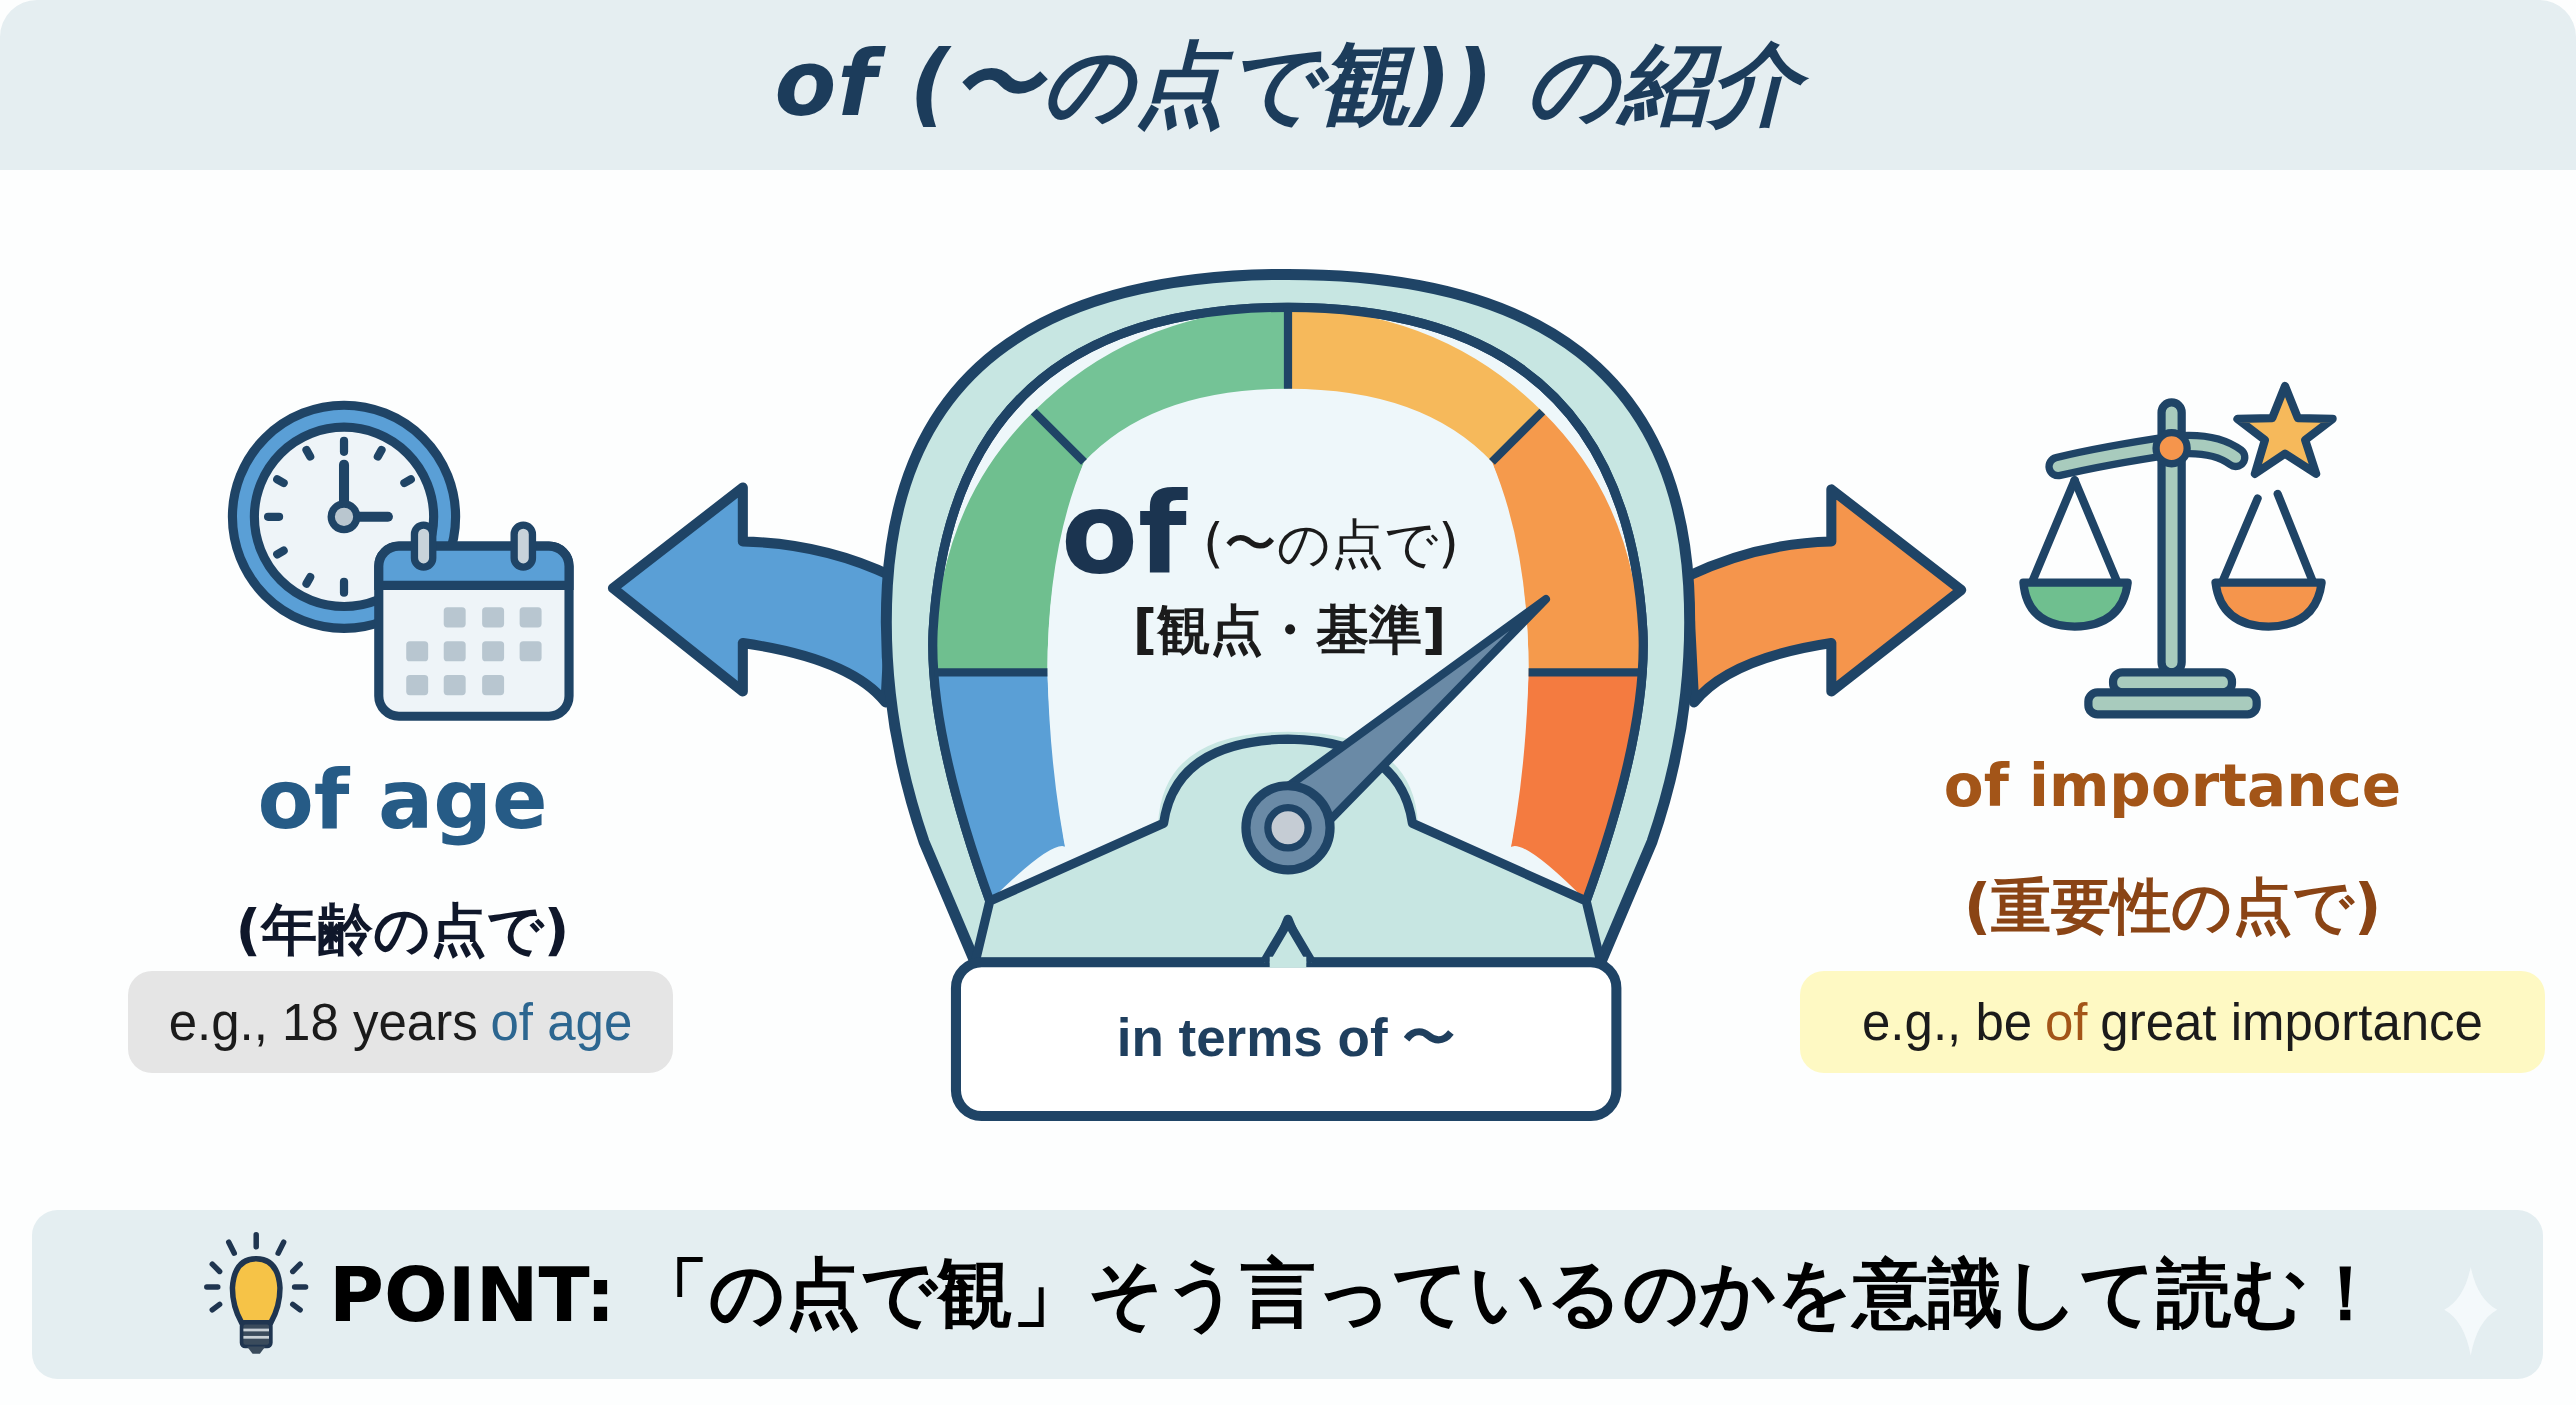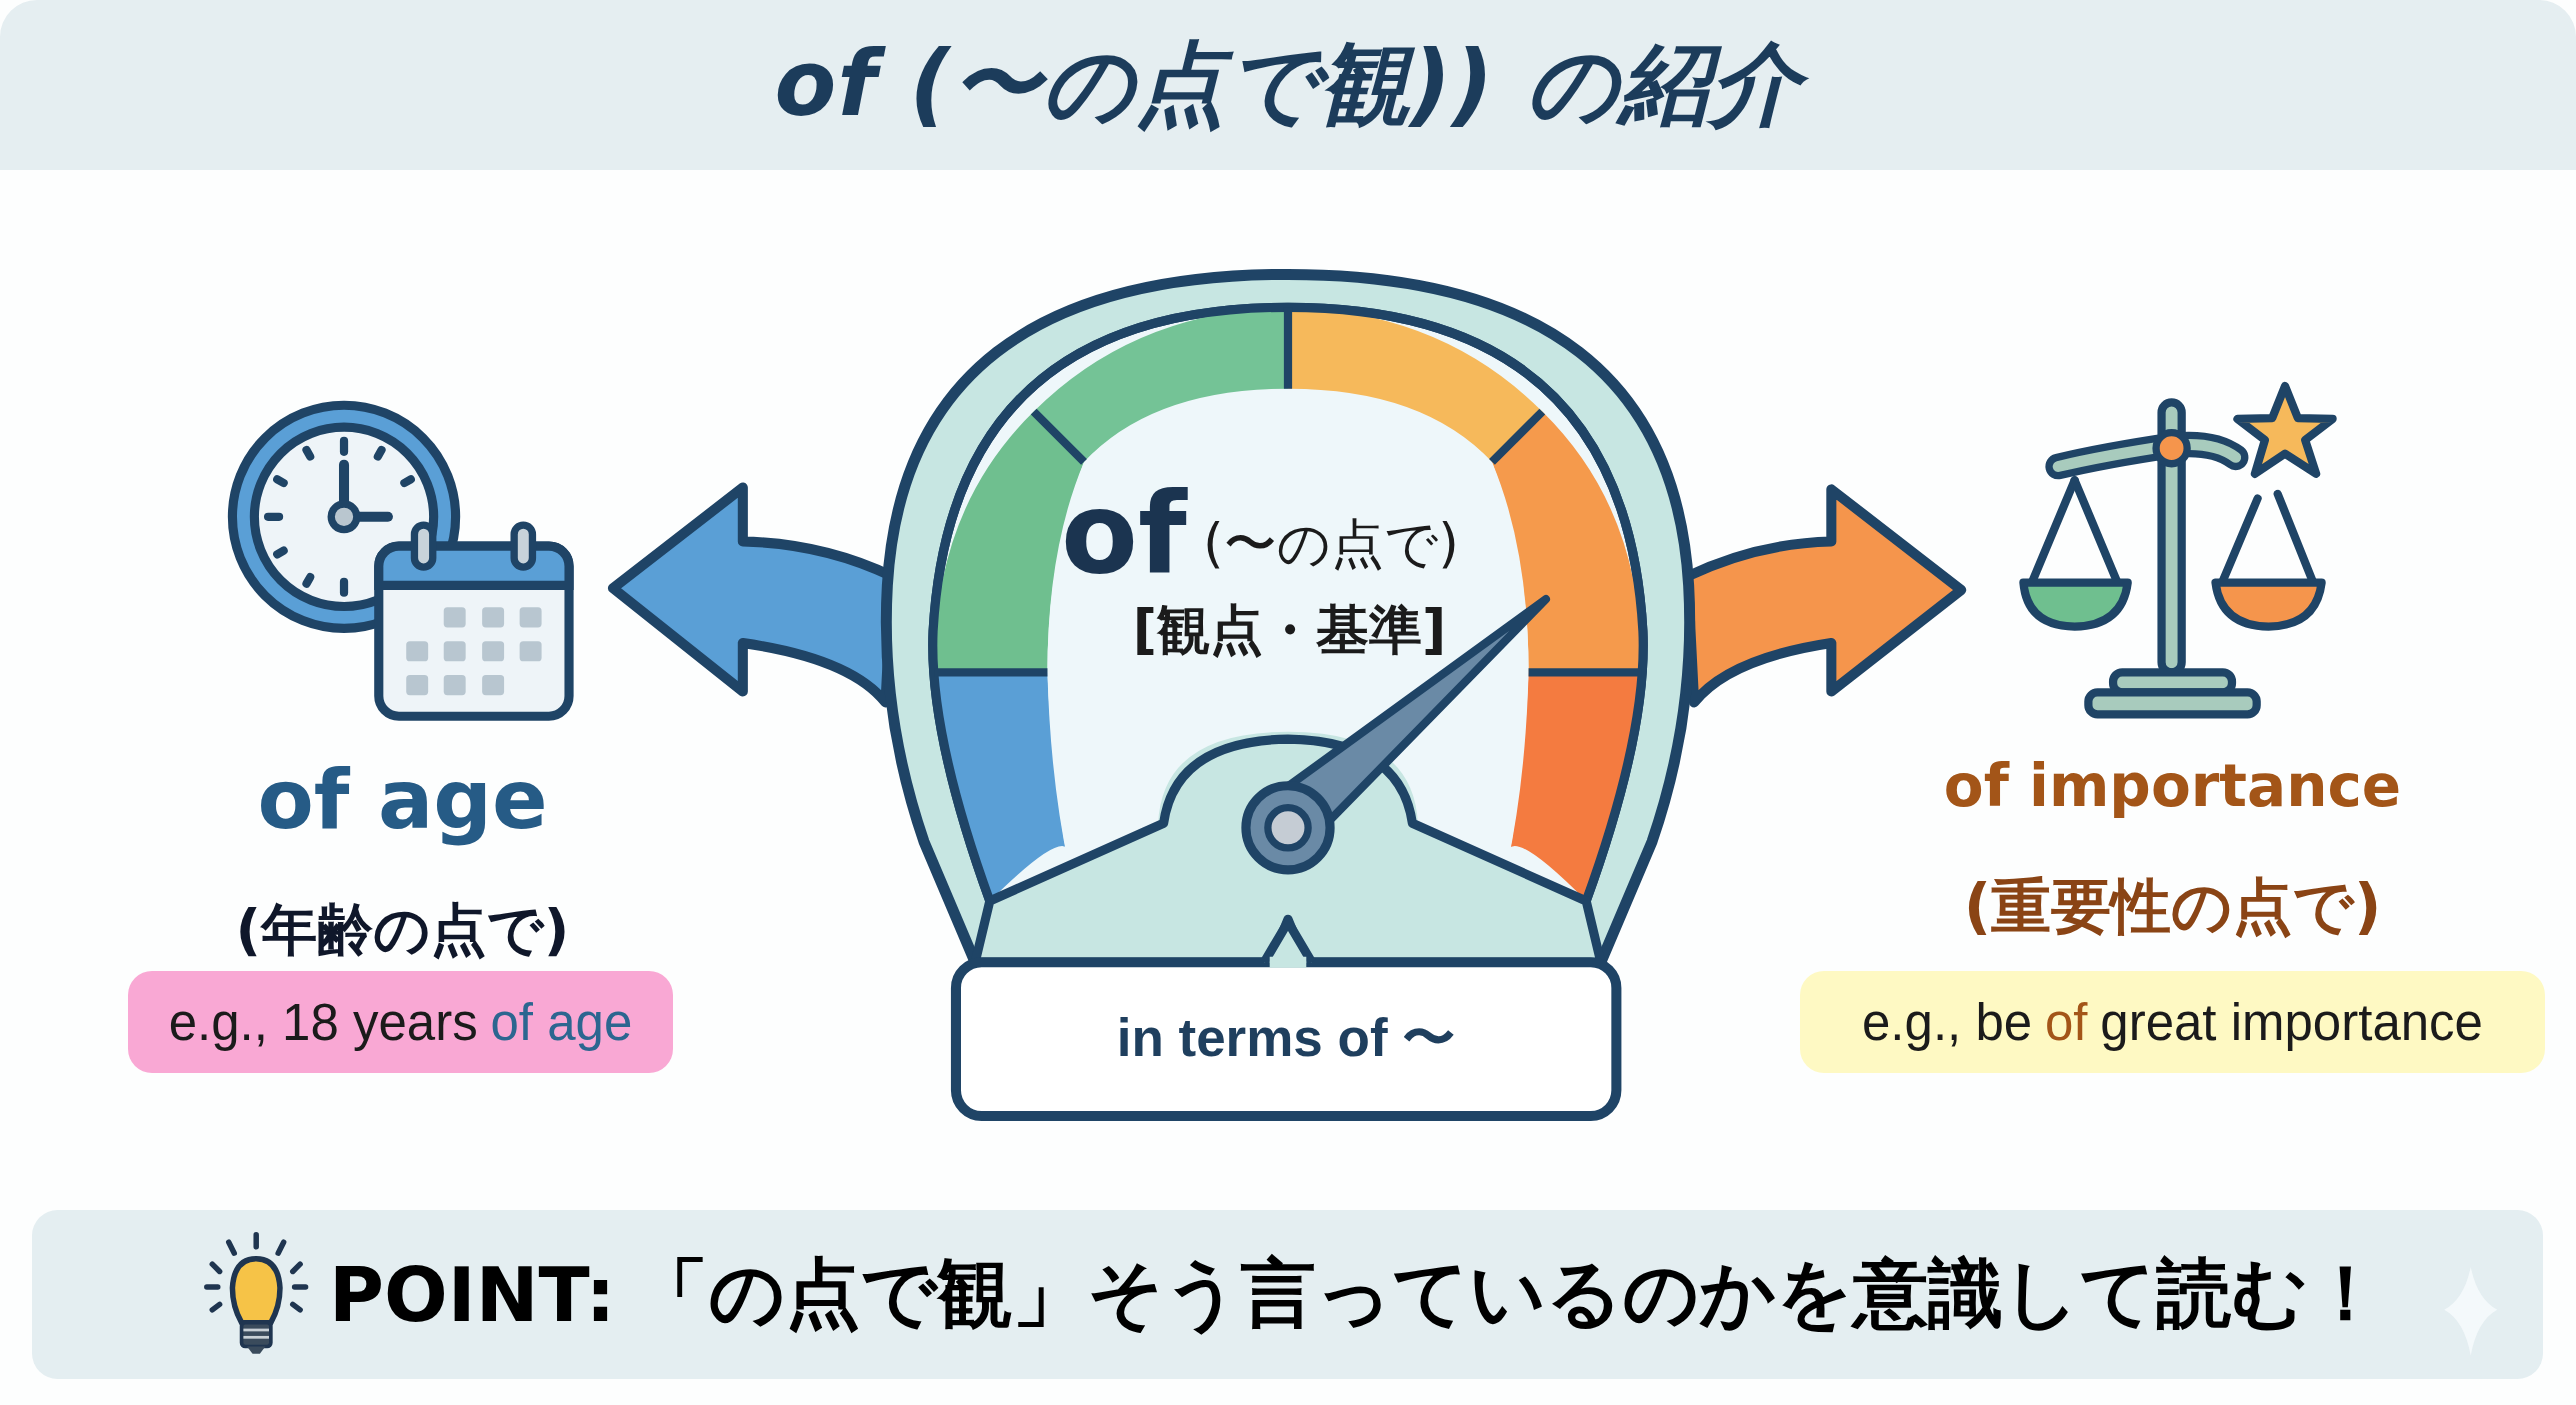--- a/index.html
+++ b/index.html
@@ -6,21 +6,21 @@
   body{width:2576px;height:1405px;background:#fdfefe;position:relative;overflow:hidden;font-family:"DejaVu Sans","Liberation Sans",sans-serif;}
   .header{position:absolute;left:0;top:0;width:2576px;height:170px;background:#e5eef1;border-top-left-radius:37px;border-top-right-radius:37px;}
   .title{position:absolute;left:0;top:0;width:2576px;height:170px;display:flex;align-items:center;justify-content:center;font-size:90px;font-weight:bold;color:#1c3c5b;letter-spacing:0.9px;font-style:italic;}
   svg.art{position:absolute;left:0;top:0;}
   .txt{position:absolute;text-align:center;font-weight:bold;}
   .left-term{left:137px;width:531px;top:752px;font-size:82px;color:#265b86;}
   .left-sub{left:137px;width:531px;top:867px;font-size:56px;color:#0f172a;margin-top:26px;}
   .right-term{left:1793px;width:759px;top:752px;font-size:58px;color:#a35518;}
   .right-sub{left:1793px;width:759px;top:867px;font-size:60px;color:#8a4415;}
   .pill{position:absolute;border-radius:24px;display:flex;align-items:center;justify-content:center;font-size:51px;color:#1b1b1b;font-family:"Liberation Sans",sans-serif;}
-  .pill-left{left:128px;top:971px;width:545px;height:102px;background:#f9a8d4;}
+  .pill-left{left:128px;top:971px;width:545px;height:102px;background:#e5e5e5;}
   .pill-right{left:1800px;top:971px;width:745px;height:102px;background:#fef9c3;}
   .pill .hl-blue{color:#2c6690;margin-left:12.8px;}
   .pill .hl-orange{color:#a35518;margin:0 12.8px;}
   .center-of{position:absolute;left:1061px;top:468px;font-size:112px;font-weight:bold;color:#1b3450;}
   .center-sub{position:absolute;left:1203px;top:509px;font-size:53px;font-weight:normal;color:#1b1b1b;}
   .center-bracket{position:absolute;left:1125px;top:595px;width:329px;text-align:center;font-size:53px;font-weight:bold;color:#1b1b1b;}
   .label-box{position:absolute;left:956px;top:962px;width:660px;height:154px;display:flex;align-items:center;justify-content:center;font-size:53px;font-weight:bold;color:#1f3f5e;font-family:"Liberation Sans",sans-serif;}
   .point-bar{position:absolute;left:32px;top:1210px;width:2511px;height:169px;background:#e4eef1;border-radius:25.6px;}
   .point-text{position:absolute;left:329px;top:1210px;height:169px;display:flex;align-items:center;font-size:75px;font-weight:bold;color:#000000;}
   .point-text .label{margin-right:18.3px;}

